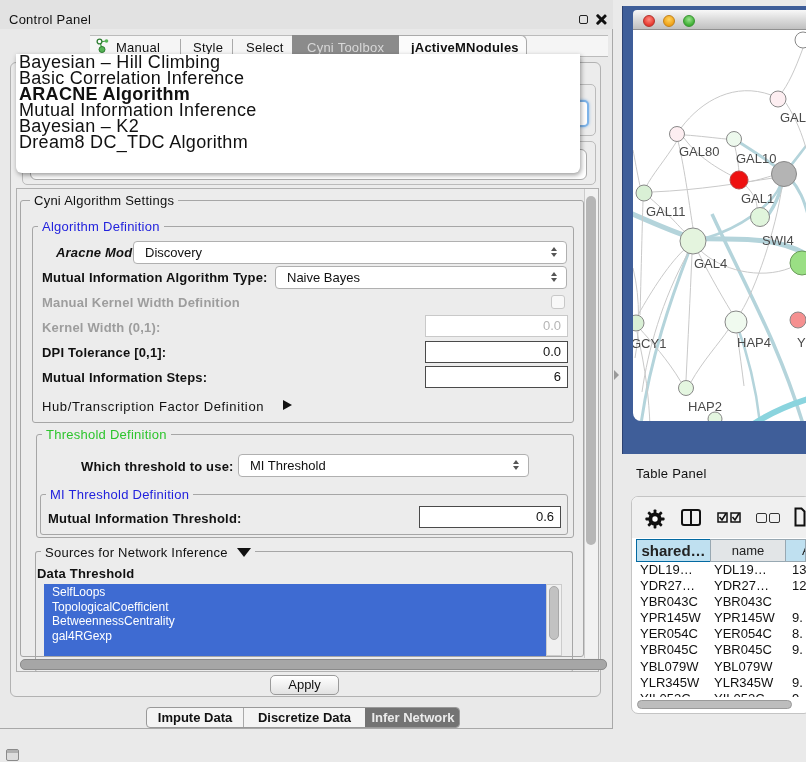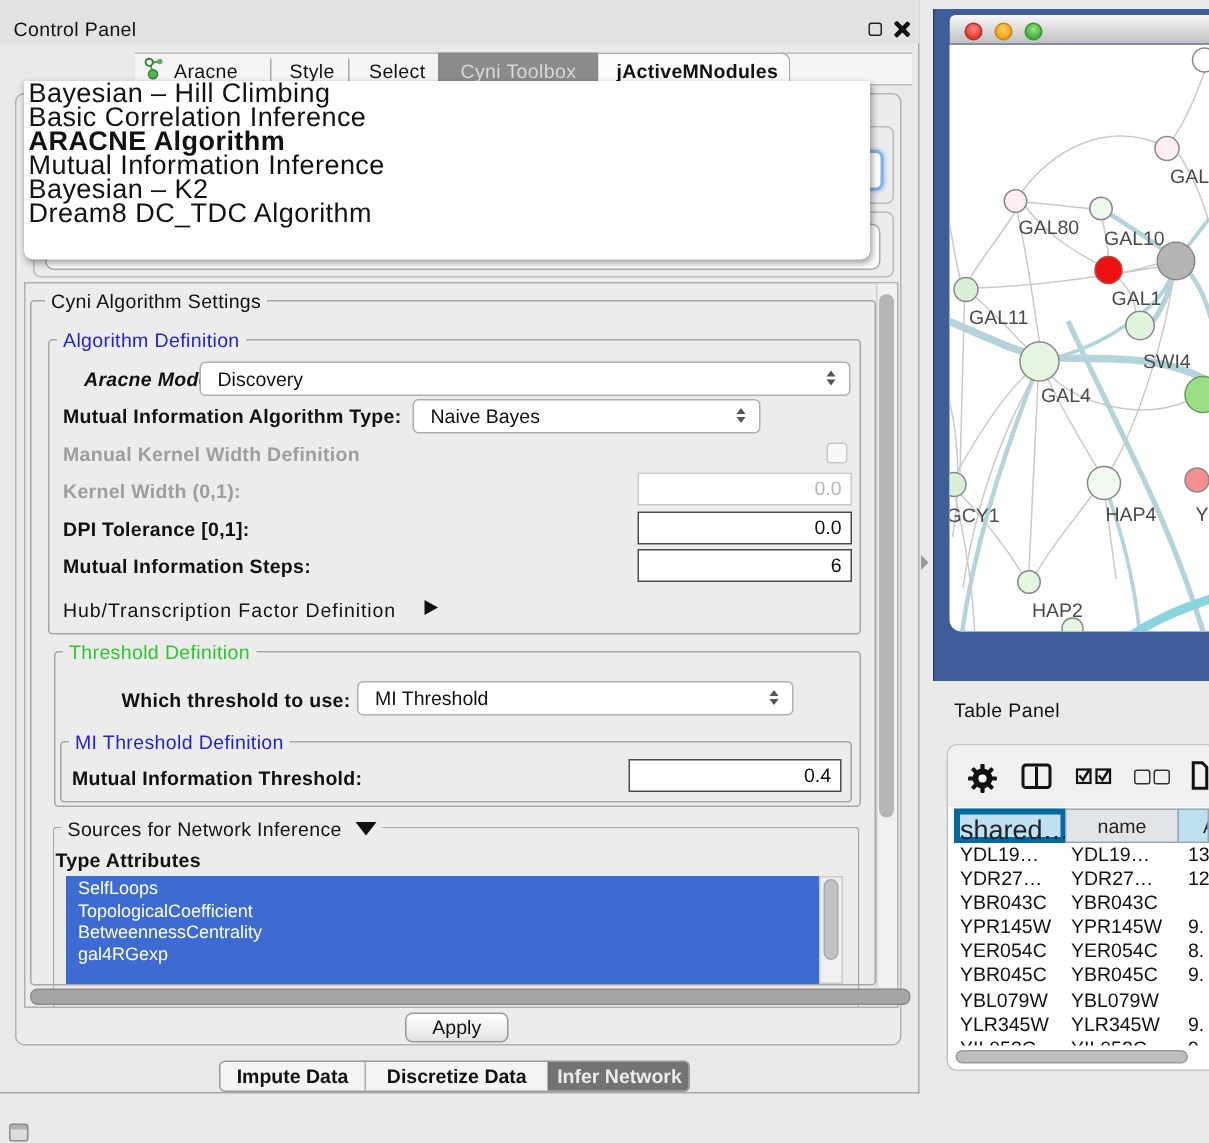--- a/index.html
+++ b/index.html
@@ -33,21 +33,21 @@
 </div>
 
 <div class="abs" style="left:90px;top:35px;width:518px;height:22px;background:#f5f5f5;border-top:1px solid #bbb;border-bottom:1px solid #bbb;box-sizing:border-box;"></div>
 <svg class="abs" style="left:96px;top:38px;" width="14" height="16" viewBox="0 0 14 16">
  <line x1="4" y1="4" x2="10" y2="3" stroke="#3d9e3d" stroke-width="1.2"></line>
  <line x1="4" y1="4" x2="6" y2="11" stroke="#3d9e3d" stroke-width="1.2"></line>
  <circle cx="3.5" cy="3.5" r="2.4" fill="#fff" stroke="#2e7d32" stroke-width="1.3"></circle>
  <circle cx="10.5" cy="3" r="1.8" fill="#55b455"></circle>
  <circle cx="6" cy="11.5" r="3" fill="#55b455" stroke="#2e7d32" stroke-width="1"></circle>
 </svg>
-<div class="lbl" style="left:116px;top:40px;">Aracne</div>
+<div class="lbl" style="left:116px;top:40px;">Manual</div>
 <div class="abs" style="left:180px;top:39px;width:1px;height:15px;background:#aaa;"></div>
 <div class="lbl" style="left:193px;top:40px;">Style</div>
 <div class="abs" style="left:232px;top:39px;width:1px;height:15px;background:#aaa;"></div>
 <div class="lbl" style="left:246px;top:40px;">Select</div>
 <div class="abs" style="left:292px;top:35px;width:107px;height:22px;background:#8b8b8b;"></div>
 <div class="lbl" style="left:307px;top:40px;color:#d8d8d8;">Cyni Toolbox</div>
 <div class="abs" style="left:399px;top:35px;width:128px;height:22px;background:#fbfbfb;border:1px solid #aaa;border-left:none;border-bottom:none;border-top-right-radius:6px;box-sizing:border-box;"></div>
 <div class="blbl" style="left:411px;top:40px;">jActiveMNodules</div>
 
 <div class="abs" style="left:10px;top:62px;width:591px;height:635px;border:1px solid #b2b2b2;border-radius:6px;background:#ececec;box-sizing:border-box;"></div>
@@ -65,21 +65,21 @@
 <div class="grp" style="left:32px;top:226px;width:540px;height:195px;"></div>
 <div class="glbl" style="left:38px;top:219px;color:#2222dd;">Algorithm Definition</div>
 
 <div class="blbl" style="left:56px;top:245px;font-style:italic;">Aracne Mode:</div>
 <div class="combo" style="left:133px;top:241px;width:434px;height:23px;">Discovery
  <span class="carr" style="top:5px;">
       <span class="cu"></span>
       <span class="cd"></span>
     </span></div>
 <div class="blbl" style="left:42px;top:270px;">Mutual Information Algorithm Type:</div>
-<div class="combo" style="left:275px;top:266px;width:232px;height:23px;">Naive Bayes
+<div class="combo" style="left:275px;top:266px;width:292px;height:23px;">Naive Bayes
  <span class="carr" style="top:5px;">
       <span class="cu"></span>
       <span class="cd"></span>
     </span></div>
 <div class="blbl" style="left:42px;top:295px;color:#9d9d9d;">Manual Kernel Width Definition</div>
 <div class="abs" style="left:551px;top:295px;width:12px;height:12px;border:1px solid #c8c8c8;border-radius:3px;background:#f8f8f8;"></div>
 <div class="blbl" style="left:42px;top:320px;color:#9d9d9d;">Kernel Width (0,1):</div>
 <div class="field" style="left:425px;top:315px;width:143px;height:22px;border:1px solid #c9c9c9;color:#b5b5b5;">0.0</div>
 <div class="blbl" style="left:42px;top:345px;">DPI Tolerance [0,1]:</div>
 <div class="field" style="left:425px;top:341px;width:143px;height:22px;border:1px solid #4a4a4a;">0.0</div>
@@ -92,25 +92,25 @@
 <div class="glbl" style="left:42px;top:427px;color:#2dc52d;">Threshold Definition</div>
 <div class="blbl" style="left:81px;top:459px;">Which threshold to use:</div>
 <div class="combo" style="left:238px;top:454px;width:291px;height:23px;">MI Threshold
  <span class="carr" style="top:5px;">
       <span class="cu"></span>
       <span class="cd"></span>
     </span></div>
 <div class="grp" style="left:40px;top:494px;width:526px;height:39px;"></div>
 <div class="glbl" style="left:46px;top:487px;color:#2222dd;">MI Threshold Definition</div>
 <div class="blbl" style="left:48px;top:511px;">Mutual Information Threshold:</div>
-<div class="field" style="left:419px;top:506px;width:142px;height:22px;border:1px solid #4a4a4a;">0.4</div>
+<div class="field" style="left:419px;top:506px;width:142px;height:22px;border:1px solid #4a4a4a;">0.6</div>
 
 <div class="grp" style="left:35px;top:551px;width:536px;height:120px;border-bottom:none;"></div>
 <div class="glbl" style="left:41px;top:545px;color:#111;">Sources for Network Inference <span style="display:inline-block;width:0;height:0;border-left:7px solid transparent;border-right:7px solid transparent;border-top:9px solid #111;vertical-align:0px;margin-left:5px;"></span></div>
-<div class="blbl" style="left:37px;top:566px;">Type Attributes</div>
+<div class="blbl" style="left:37px;top:566px;">Data Threshold</div>
 <div class="abs" style="left:44px;top:584px;width:502px;height:72px;background:#3e6bd2;overflow:hidden;">
  <div style="font-size:12px;color:#fff;padding:1px 0 0 8px;line-height:14.6px;">SelfLoops<br>TopologicalCoefficient<br>BetweennessCentrality<br>gal4RGexp</div>
 </div>
 <div class="abs" style="left:546px;top:584px;width:16px;height:72px;background:#f0f0f0;border:1px solid #ccc;box-sizing:border-box;"></div>
 <div class="abs" style="left:549px;top:586px;width:10px;height:54px;background:#c2c2c2;border:1px solid #a8a8a8;border-radius:5px;box-sizing:border-box;"></div>
 
 <div class="abs" style="left:584px;top:189px;width:14px;height:469px;background:#f1f1f1;border-left:1px solid #ccc;box-sizing:border-box;"></div>
 <div class="abs" style="left:586px;top:196px;width:10px;height:349px;background:#b6b6b6;border-radius:5px;"></div>
 <div class="abs" style="left:20px;top:659px;width:587px;height:11px;background:#a6a6a6;border:1px solid #8a8a8a;border-radius:5px;box-sizing:border-box;"></div>
 
@@ -239,21 +239,21 @@
  <rect x="14" y="1" width="9" height="9" fill="none" stroke="#111" stroke-width="1.5"></rect>
  <path d="M2.5,5 L5,8 L9,1.5" fill="none" stroke="#111" stroke-width="1.6"></path>
  <path d="M15.5,5 L18,8 L22,1.5" fill="none" stroke="#111" stroke-width="1.6"></path>
 </svg>
 <div class="abs" style="left:756px;top:513px;width:9px;height:8px;border:1.5px solid #333;border-radius:2px;"></div>
 <div class="abs" style="left:769px;top:513px;width:9px;height:8px;border:1.5px solid #333;border-radius:2px;"></div>
 <svg class="abs" style="left:794px;top:507px;" width="12" height="20" viewBox="0 0 12 20">
  <path d="M1.5,1.5 h6 l3,3 v14 h-9 z" fill="none" stroke="#111" stroke-width="2"></path>
 </svg>
 
-<div class="abs" style="left:636px;top:539px;width:75px;height:23px;background:#bfe0f0;border:4px solid #0369a1;box-sizing:border-box;text-align:center;font-size:18px;line-height:21px;color:#222;">shared…</div>
+<div class="abs" style="left:636px;top:539px;width:75px;height:23px;background:#bfe0f0;border:1px solid #0369a1;box-sizing:border-box;text-align:center;font-size:15px;line-height:21px;color:#222;font-weight:bold;">shared…</div>
 <div class="abs" style="left:710px;top:539px;width:76px;height:23px;background:#e2e5e7;border:1px solid #98a8b2;box-sizing:border-box;text-align:center;font-size:13px;line-height:21px;color:#222;">name</div>
 <div class="abs" style="left:785px;top:539px;width:21px;height:23px;background:#bfe0f0;border:1px solid #98a8b2;box-sizing:border-box;font-size:13px;line-height:21px;color:#222;padding-left:16px;overflow:hidden;">A</div>
 
 <div class="abs" style="left:636px;top:562px;width:170px;height:135px;overflow:hidden;font-size:13px;color:#111;">
  <div style="position:absolute;left:4px;top:0;line-height:16.1px;">YDL19…<br>YDR27…<br>YBR043C<br>YPR145W<br>YER054C<br>YBR045C<br>YBL079W<br>YLR345W<br>YIL052C</div>
  <div style="position:absolute;left:78px;top:0;line-height:16.1px;">YDL19…<br>YDR27…<br>YBR043C<br>YPR145W<br>YER054C<br>YBR045C<br>YBL079W<br>YLR345W<br>YIL052C</div>
  <div style="position:absolute;left:156px;top:0;line-height:16.1px;">13<br>12<br><br>9.<br>8.<br>9.<br><br>9.<br>9.</div>
 </div>
 <div class="abs" style="left:637px;top:700px;width:155px;height:9px;background:#bdbdbd;border:1px solid #9a9a9a;border-radius:5px;box-sizing:border-box;"></div>
 

